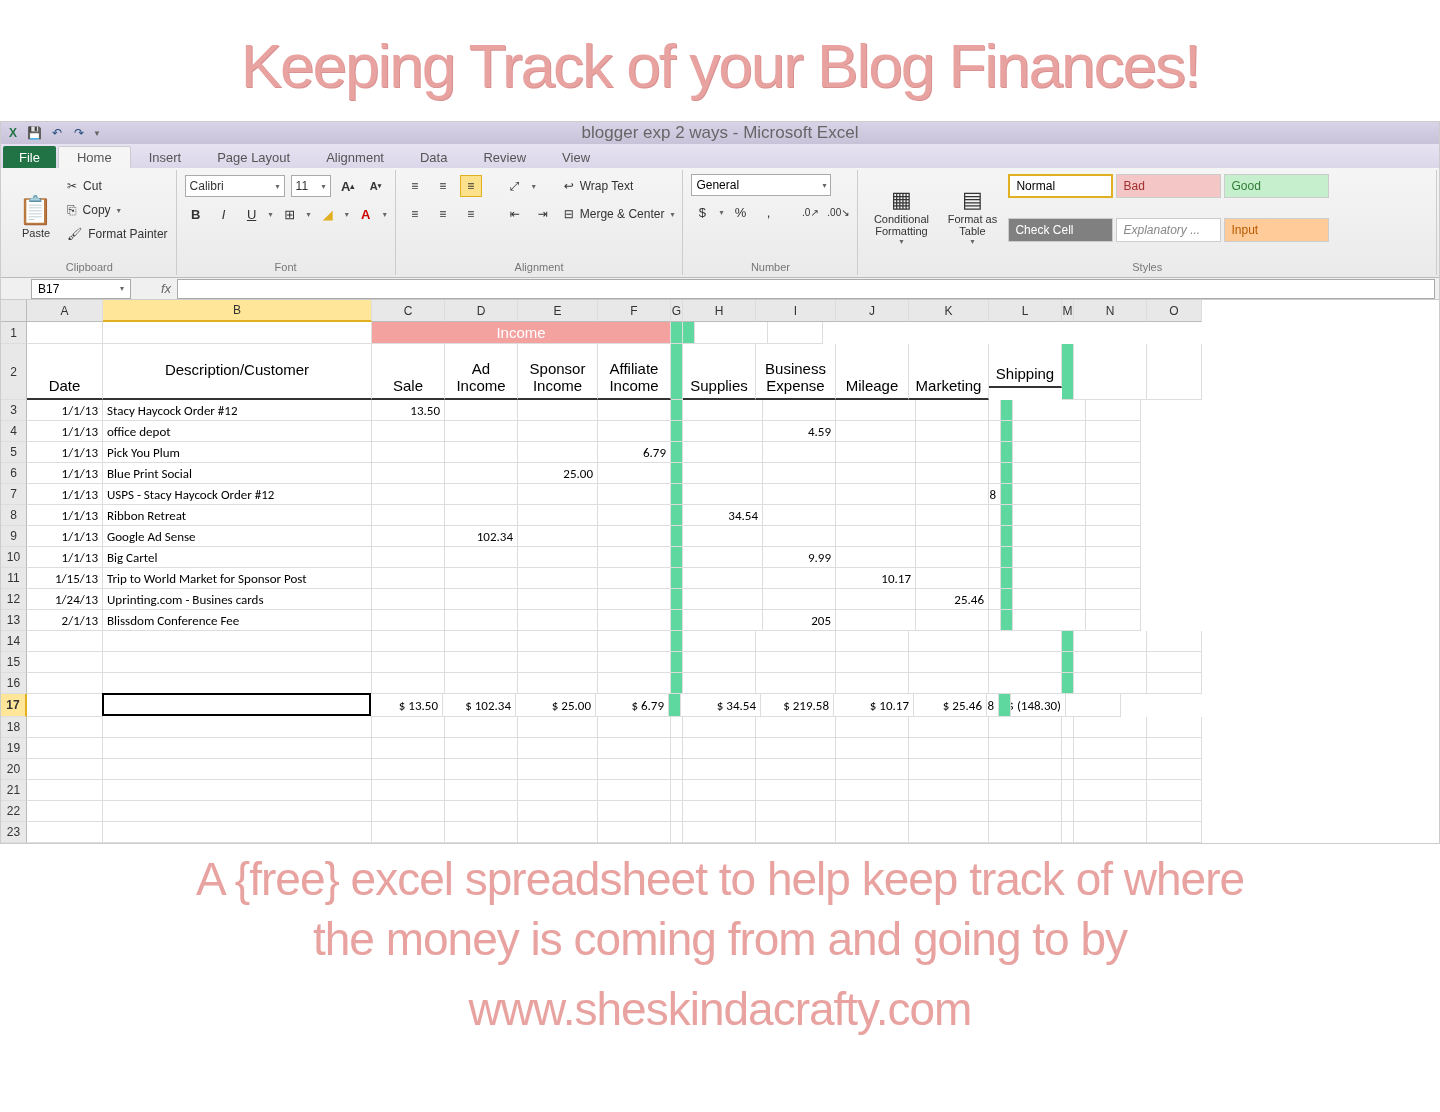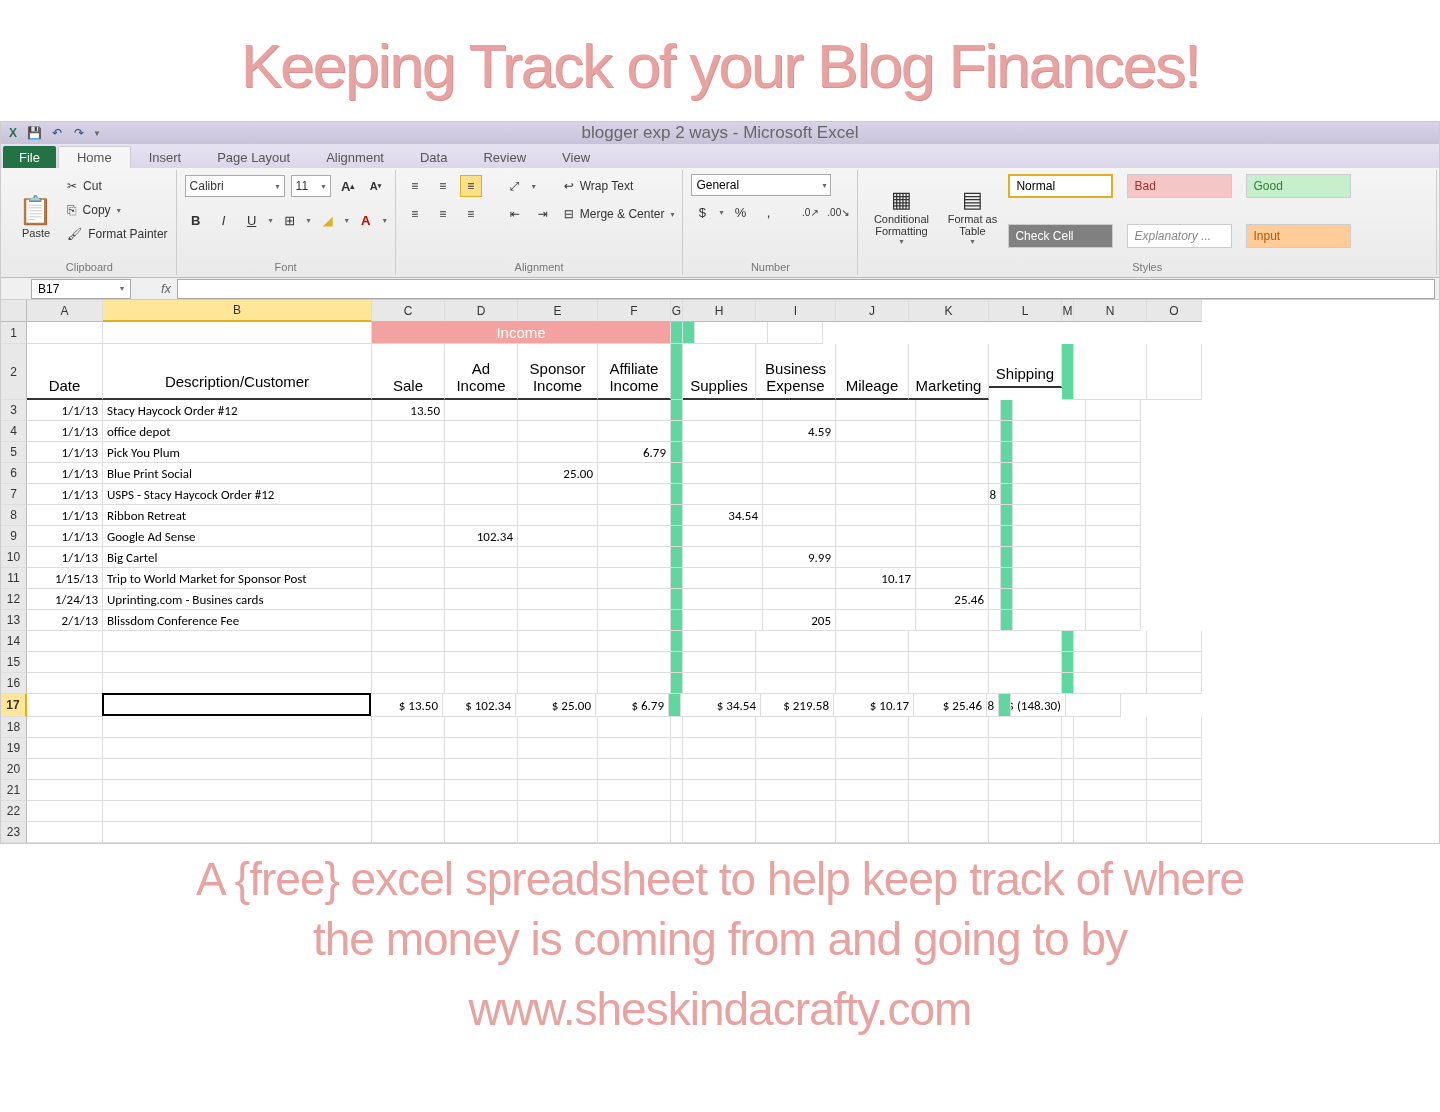--- a/index.html
+++ b/index.html
@@ -175,21 +175,21 @@
     align-items: center;
     justify-content: center;
   }
   .align-btn.active {
     background: #fce18c;
     border: 1px solid #e0b020;
   }
   .styles-grid {
     display: grid;
     grid-template-columns: repeat(3, 105px);
-    gap: 14px;
+    gap: 3px;
   }
   .style-cell {
     height: 24px;
     border: 1px solid #ccc;
     font-size: 12px;
     display: flex;
     align-items: center;
     padding: 0 6px;
   }
   .style-normal { background: #fff; border: 2px solid #e0b020; }
@@ -393,21 +393,21 @@
           <div class="small-row">
               <span>🖌</span> 
               <span>Format Painter</span>
             </div>
         </div>
       </div>
       <div class="group-label">Clipboard</div>
     </div>
 
     <div class="ribbon-group">
-      <div style="display:flex;flex-direction:column;gap:10px">
+      <div style="display:flex;flex-direction:column;gap:4px">
         <div class="small-row">
           <div class="font-select">
               <span>Calibri</span>
               <span class="tiny">▾</span>
             </div>
           <div class="size-select">
               <span>11</span>
               <span class="tiny">▾</span>
             </div>
           <span class="btn-sq" style="font-weight:bold">A<sup style="font-size:8px">▴</sup></span>
@@ -567,21 +567,21 @@
           <div class="cell " style="width: 76px; height: 22px;"></div>
           <div class="cell " style="width: 269px; height: 22px;"></div>
           <div class="cell hdr-income" style="width: 299px; height: 22px;">Income</div>
           <div class="cell sep-green" style="width: 12px; height: 22px;"></div>
           <div class="cell sep-green" style="width: 12px; height: 22px;"></div>
           <div class="cell " style="width: 73px; height: 22px;"></div>
           <div class="cell " style="width: 55px; height: 22px;"></div>
         </div>
         <div class="datarow">
           <div class="cell colhead" style="width: 76px; height: 56px; justify-content: center; align-items: flex-end; padding-bottom: 4px;">Date</div>
-          <div class="cell colhead" style="width: 269px; height: 56px; justify-content: center; align-items: flex-end; padding-bottom: 8px;">Description/Customer</div>
+          <div class="cell colhead" style="width: 269px; height: 56px; justify-content: center; align-items: flex-end; padding-bottom: 20px;">Description/Customer</div>
           <div class="cell colhead" style="width: 73px; height: 56px; align-items: flex-end; padding-bottom: 4px; white-space: normal;">Sale</div>
           <div class="cell colhead" style="width: 73px; height: 56px; align-items: flex-end; padding-bottom: 4px; white-space: normal;">Ad Income</div>
           <div class="cell colhead" style="width: 80px; height: 56px; align-items: flex-end; padding-bottom: 4px; white-space: normal;">Sponsor Income</div>
           <div class="cell colhead" style="width: 73px; height: 56px; align-items: flex-end; padding-bottom: 4px; white-space: normal;">Affiliate Income</div>
           <div class="cell sep-green" style="width: 12px; height: 56px;"></div>
           <div class="cell colhead" style="width: 73px; height: 56px; align-items: flex-end; padding-bottom: 4px; white-space: normal;">Supplies</div>
           <div class="cell colhead" style="width: 80px; height: 56px; align-items: flex-end; padding-bottom: 4px; white-space: normal;">Business Expense</div>
           <div class="cell colhead" style="width: 73px; height: 56px; align-items: flex-end; padding-bottom: 4px; white-space: normal;">Mileage</div>
           <div class="cell colhead" style="width: 80px; height: 56px; align-items: flex-end; padding-bottom: 4px; white-space: normal;">Marketing</div>
           <div class="cell colhead" style="width: 73px; height: 44px; align-items: flex-end; padding-bottom: 4px; white-space: normal;">Shipping</div>

